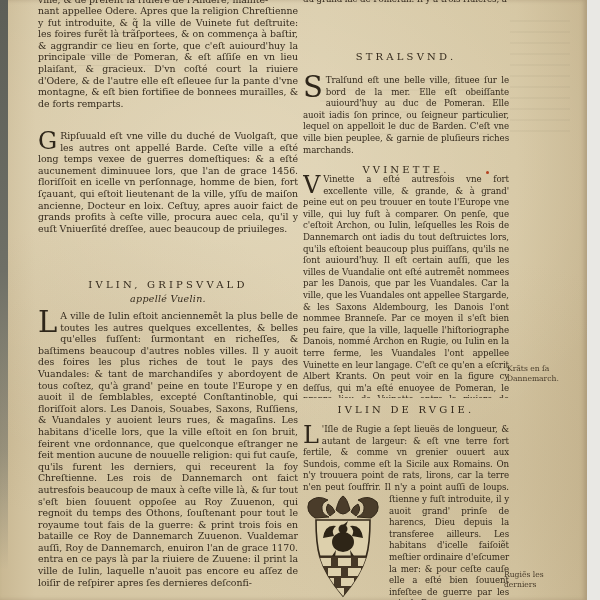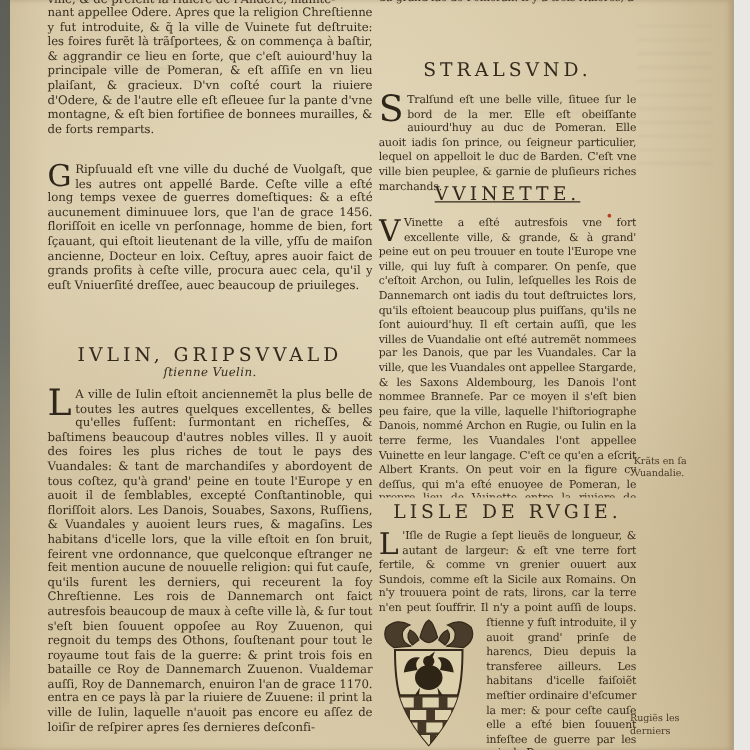--- a/index.html
+++ b/index.html
@@ -18,21 +18,21 @@
   .edge-left{position:absolute;left:0;top:0;width:8px;height:100%;
     background:linear-gradient(180deg,#5c5e57 0%,#6e6f66 45%,rgba(110,111,102,.55) 75%,rgba(110,111,102,0) 95%);}
   .edge-right{position:absolute;right:0;top:0;width:13px;height:100%;
     background:linear-gradient(90deg,#b9a987 0%, #e6e5e1 30%, #edecE8 70%, #f0efeb 100%);}
   .col{position:absolute;color:#352b1e;text-align:justify;}
   .col-left{left:38px;top:-6px;width:260px;font-size:9.4px;line-height:11.6px;letter-spacing:-.05px;}
   .col-right{left:303px;top:-6px;width:206px;font-size:8.7px;line-height:11.6px;letter-spacing:-.1px;}
   .clip-line{white-space:nowrap;overflow:hidden;height:11px;}
   p{margin:0;}
   .abs{position:absolute;left:0;right:0;}
-  .heading{font-size:15px;letter-spacing:3.2px;text-align:center;color:#33291c;white-space:nowrap;overflow:visible;}
+  .heading{font-size:10px;letter-spacing:3.2px;text-align:center;color:#33291c;white-space:nowrap;overflow:visible;}
   .subheading{font-size:9.5px;font-style:italic;text-align:center;letter-spacing:.3px;}
   .dropcap{float:left;font-weight:400;color:#2e261a;margin:1px 3px 0 0;}
   .dc2{font-size:24px;line-height:20px;}
   .dc3{font-size:29px;line-height:23px;}
   .clamp{overflow:hidden;}
   .wrap-row{position:absolute;left:0;right:0;}
   .wrap-row svg{float:left;margin:0 6px 2px 0;}
   .margin-note{position:absolute;font-size:7.6px;line-height:9.6px;color:#473b2a;letter-spacing:0;text-align:left;}
   .fleck{position:absolute;width:3px;height:3px;border-radius:50%;background:#b5401f;}
   .show-through{position:absolute;opacity:.5;filter:blur(.7px);
@@ -45,37 +45,37 @@
   <div class="paper">
 
     <div class="col col-left">
       <div class="clip-line">ville, &amp; de preſent la riuiere de l'Andere, mainte-</div>
       <p>nant appellee Odere.  Apres que la religion Chreſtienne y fut introduite, &amp; q̃ la ville de Vuinete fut deſtruite: les foires furẽt là trãſportees, &amp; on commença à baſtir, &amp; aggrandir ce lieu en ſorte, que c'eſt auiourd'huy la principale ville de Pomeran, &amp; eſt aſſiſe en vn lieu plaiſant, &amp; gracieux.  D'vn coſté court la riuiere d'Odere, &amp; de l'autre elle eſt eſleuee ſur la pante d'vne montagne, &amp; eſt bien fortifiee de bonnees murailles, &amp; de forts remparts.</p>
 
 
       <p class="abs clamp" style="top:136px;height:140px;"><span class="dropcap dc2">G</span><span>Ripſuuald eſt vne ville du duché de Vuolgaſt, que les autres ont appellé Barde.  Ceſte ville a eſté long temps vexee de guerres domeſtiques: &amp; a eſté aucunement diminuuee lors, que l'an de grace 1456. floriſſoit en icelle vn perſonnage, homme de bien, fort ſçauant, qui eſtoit lieutenant de la ville, yſſu de maiſon ancienne, Docteur en loix.  Ceſtuy, apres auoir faict de grands profits à ceſte ville, procura auec cela, qu'il y euſt Vniuerſité dreſſee, auec beaucoup de priuileges.</span></p>
 
       <div class="abs heading" style="top:285px;">IVLIN, GRIPSVVALD</div>
-      <div class="abs subheading" style="top:299px;">ſtienne Vuelin.</div>
+      <div class="abs subheading" style="top:299px;">appellé Vuelin.</div>
 
       <p class="abs" style="top:316px;"><span class="dropcap dc3">L</span><span>A ville de Iulin eſtoit anciennemẽt la plus belle de toutes les autres quelques excellentes, &amp; belles qu'elles fuſſent: ſurmontant en richeſſes, &amp; baſtimens beaucoup d'autres nobles villes.  Il y auoit des foires les plus riches de tout le pays des Vuandales: &amp; tant de marchandiſes y abordoyent de tous coſtez, qu'à grand' peine en toute l'Europe y en auoit il de ſemblables, excepté Conſtantinoble, qui floriſſoit alors.  Les Danois, Souabes, Saxons, Ruſſiens, &amp; Vuandales y auoient leurs rues, &amp; magaſins.  Les habitans d'icelle lors, que la ville eſtoit en ſon bruit, feirent vne ordonnance, que quelconque eſtranger ne feit mention aucune de nouuelle religion: qui fut cauſe, qu'ils furent les derniers, qui receurent la foy Chreſtienne. Les rois de Dannemarch ont faict autresfois beaucoup de maux à ceſte ville là, &amp; ſur tout s'eſt bien ſouuent oppoſee au Roy Zuuenon, qui regnoit du temps des Othons, ſouſtenant pour tout le royaume tout fais de la guerre: &amp; print trois fois en bataille ce Roy de Dannemarch Zuuenon.  Vualdemar auſſi, Roy de Dannemarch, enuiron l'an de grace 1170. entra en ce pays là par la riuiere de Zuuene: il print la ville de Iulin, laquelle n'auoit pas encore eu aſſez de loiſir de reſpirer apres ſes dernieres deſconfi-</span></p>
     </div>
 
     <div class="col col-right">
       <div class="clip-line">du grand lac de Pomeran. Il y a trois riuieres, à ſça-</div>
 
       <div class="abs heading" style="top:57px;">STRALSVND.</div>
 
       <p class="abs clamp" style="top:81px;height:92px;"><span class="dropcap dc3">S</span><span>Tralſund eſt une belle ville, ſituee ſur le bord de la mer.  Elle eſt obeiſſante auiourd'huy au duc de Pomeran. Elle auoit iadis ſon prince, ou ſeigneur particulier, lequel on appelloit le duc de Barden. C'eſt vne ville bien peuplee, &amp; garnie de pluſieurs riches marchands.</span></p>
 
-      <div class="abs heading" style="top:156px;text-decoration:underline;">VVINETTE.</div>
+      <div class="abs heading" style="top:170px;">VVINETTE.</div>
 
       <p class="abs clamp" style="top:180px;height:224px;"><span class="dropcap dc2">V</span><span>Vinette a eſté autresfois vne fort excellente ville, &amp; grande, &amp; à grand' peine eut on peu trouuer en toute l'Europe vne ville, qui luy fuſt à comparer.  On penſe, que c'eſtoit Archon, ou Iulin, leſquelles les Rois de Dannemarch ont iadis du tout deſtruictes lors, qu'ils eſtoient beaucoup plus puiſſans, qu'ils ne ſont auiourd'huy.  Il eſt certain auſſi, que les villes de Vuandalie ont eſté autremẽt nommees par les Danois, que par les Vuandales. Car la ville, que les Vuandales ont appellee Stargarde, &amp; les Saxons Aldembourg, les Danois l'ont nommee Branneſe.  Par ce moyen il s'eſt bien peu faire, que la ville, laquelle l'hiſtoriographe Danois, nommé Archon en Rugie, ou Iulin en la terre ferme, les Vuandales l'ont appellee Vuinette en leur langage.  C'eſt ce qu'en a eſcrit Albert Krants. On peut voir en la figure cy deſſus, qui m'a eſté enuoyee de Pomeran, le propre lieu de Vuinette entre la riuiere de Suene, &amp; l'Iſle de Rugie.</span></p>
 
-      <div class="abs heading" style="top:410px;">LISLE DE RVGIE.</div>
+      <div class="abs heading" style="top:410px;">IVLIN DE RVGIE.</div>
 
       <p class="abs clamp" style="top:430px;height:68px;"><span class="dropcap dc2">L</span><span>'Iſle de Rugie a ſept lieuës de longueur, &amp; autant de largeur: &amp; eſt vne terre fort fertile, &amp; comme vn grenier ouuert aux Sundois, comme eſt la Sicile aux Romains.  On n'y trouuera point de rats, lirons, car la terre n'en peut ſouffrir.  Il n'y a point auſſi de loups.  Deuant que la religion Chre-</span></p>
 
       <div class="wrap-row" style="top:500px;">
         <svg width="80" height="104" viewBox="0 0 80 104">
           <defs>
             <clipPath id="shieldClip">
               <path d="M13 26 H67 C67 52 66 72 40 102 C14 72 13 52 13 26 Z"></path>
             </clipPath>
           </defs>
@@ -115,21 +115,21 @@
               <rect x="28" y="94" width="13" height="8"></rect>
                 <rect x="46" y="94" width="10" height="8"></rect>
             </g>
             <path d="M13 62 H67" stroke="#34291a" stroke-width="1.2" fill="none"></path>
           </g>
         </svg>
         <p>ſtienne y fuſt introduite, il y auoit grand' prinſe de harencs, Dieu depuis la transferee ailleurs.  Les habitans d'icelle faiſoiẽt meſtier ordinaire d'eſcumer la mer: &amp; pour ceſte cauſe elle a eſté bien ſouuent infeſtee de guerre par les rois de Dan-</p>
       </div>
     </div>
 
-    <div class="margin-note" style="left:507px;top:364px;width:58px;">Krãts en ſa Vuandalie.</div>
+    <div class="margin-note" style="left:507px;top:364px;width:58px;">Krãts en ſa Dannemarch.</div>
     <div class="margin-note" style="left:504px;top:570px;width:62px;">Rugiẽs les derniers</div>
 
     <div class="show-through" style="left:60px;top:32px;width:95px;height:34px;"></div>
     <div class="show-through" style="left:510px;top:20px;width:60px;height:120px;opacity:.35;"></div>
     <div class="show-through" style="left:320px;top:78px;width:170px;height:60px;opacity:.22;"></div>
     <div class="fleck" style="left:486px;top:171px;"></div>
   </div>
 
   <div class="edge-left"></div>
   <div class="edge-right"></div>

